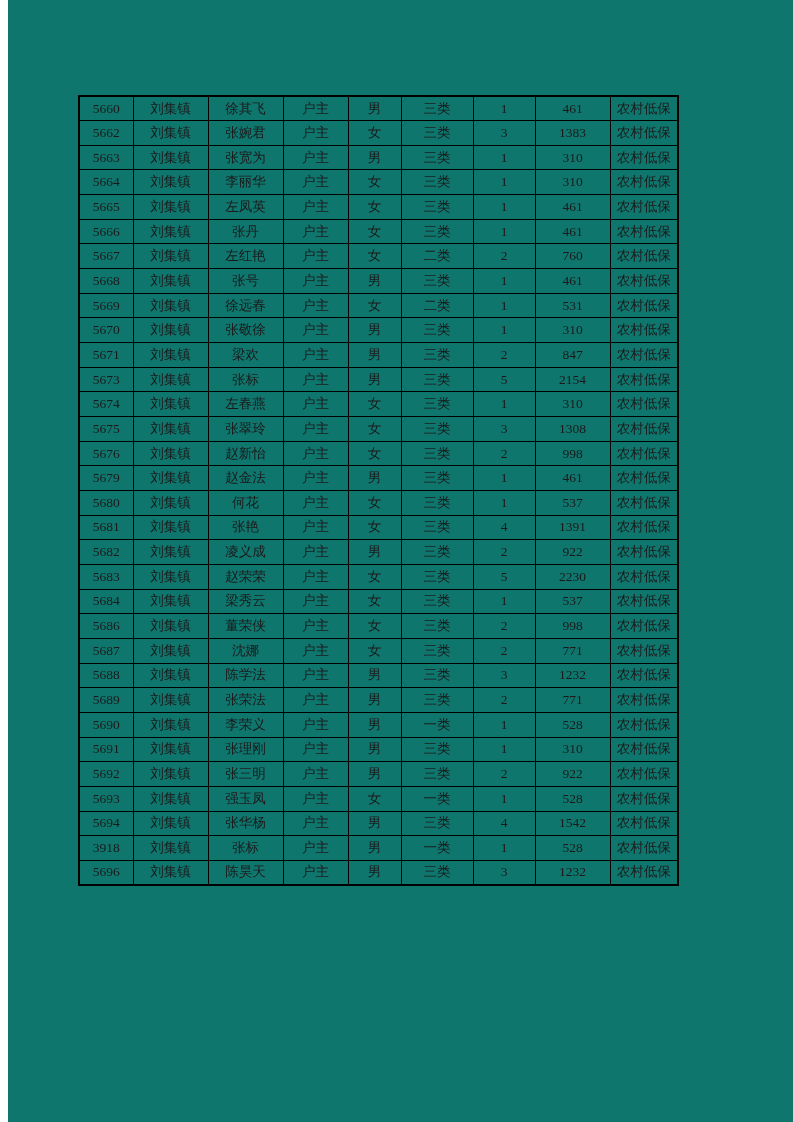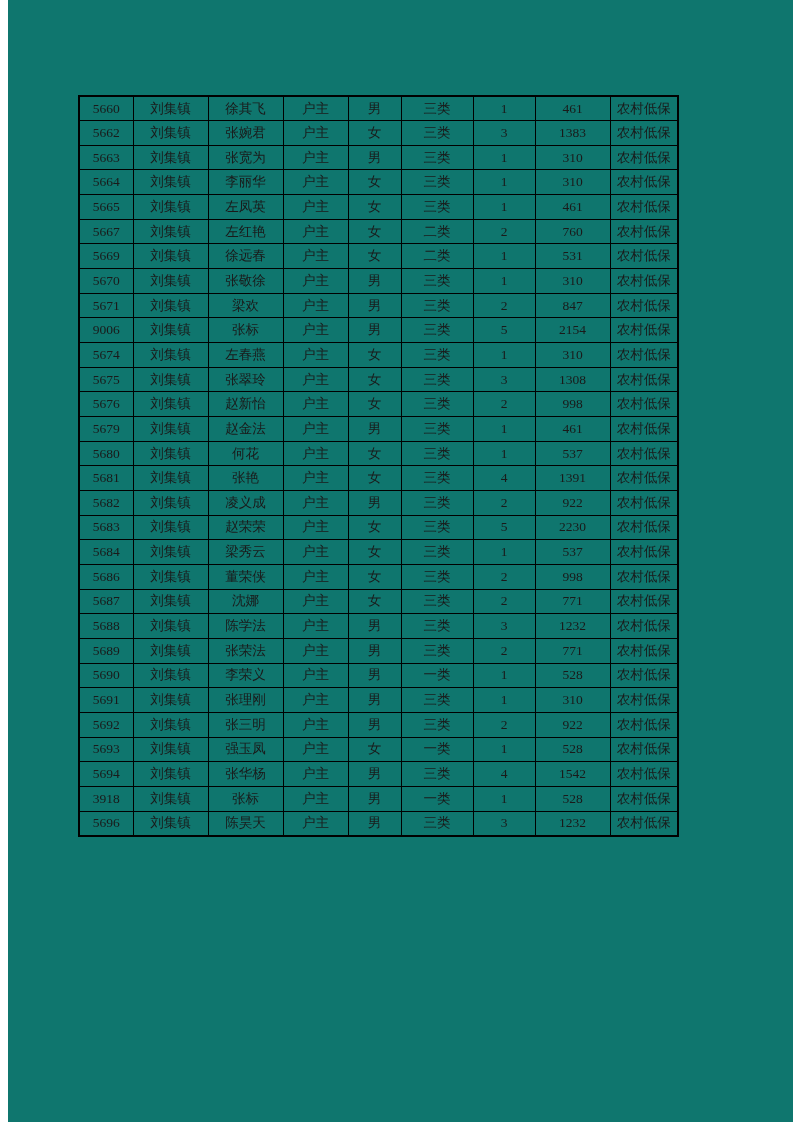--- a/index.html
+++ b/index.html
@@ -104,31 +104,53 @@
           <td>刘集镇</td>
           <td>左凤英</td>
           <td>户主</td>
           <td>女</td>
           <td>三类</td>
           <td>1</td>
           <td>461</td>
           <td>农村低保</td>
         </tr>
         <tr>
+          <td>5666</td>
+          <td>刘集镇</td>
+          <td>张丹</td>
+          <td>户主</td>
+          <td>女</td>
+          <td>三类</td>
+          <td>1</td>
+          <td>461</td>
+          <td>农村低保</td>
+        </tr>
+        <tr>
           <td>5667</td>
           <td>刘集镇</td>
           <td>左红艳</td>
           <td>户主</td>
           <td>女</td>
           <td>二类</td>
           <td>2</td>
           <td>760</td>
           <td>农村低保</td>
         </tr>
         <tr>
+          <td>5668</td>
+          <td>刘集镇</td>
+          <td>张号</td>
+          <td>户主</td>
+          <td>男</td>
+          <td>三类</td>
+          <td>1</td>
+          <td>461</td>
+          <td>农村低保</td>
+        </tr>
+        <tr>
           <td>5669</td>
           <td>刘集镇</td>
           <td>徐远春</td>
           <td>户主</td>
           <td>女</td>
           <td>二类</td>
           <td>1</td>
           <td>531</td>
           <td>农村低保</td>
         </tr>
@@ -148,21 +170,21 @@
           <td>刘集镇</td>
           <td>梁欢</td>
           <td>户主</td>
           <td>男</td>
           <td>三类</td>
           <td>2</td>
           <td>847</td>
           <td>农村低保</td>
         </tr>
         <tr>
-          <td>9006</td>
+          <td>5673</td>
           <td>刘集镇</td>
           <td>张标</td>
           <td>户主</td>
           <td>男</td>
           <td>三类</td>
           <td>5</td>
           <td>2154</td>
           <td>农村低保</td>
         </tr>
         <tr>

